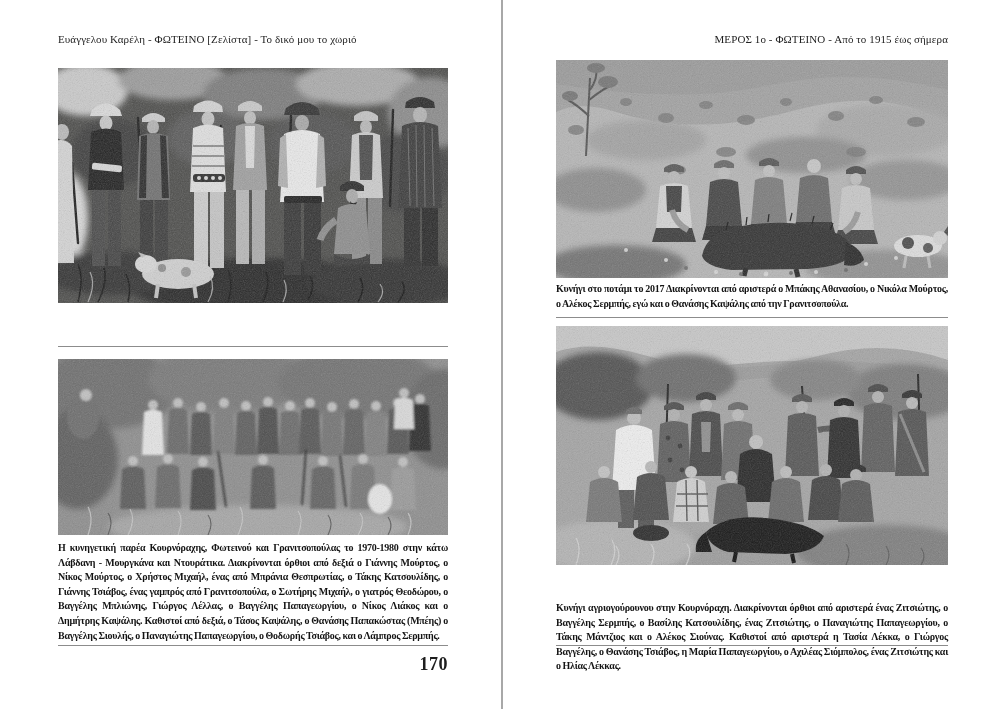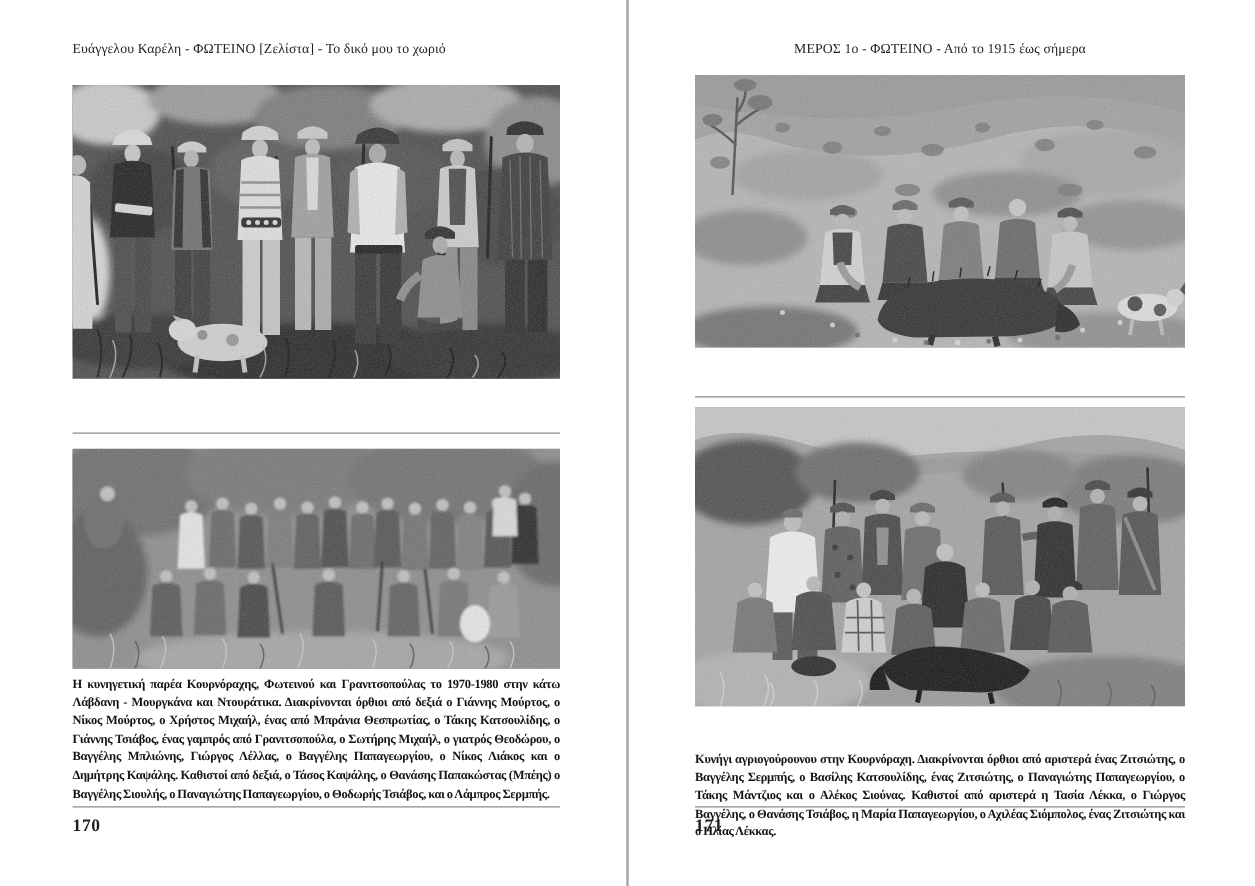--- a/index.html
+++ b/index.html
@@ -7,43 +7,43 @@
   .spread {
     position:relative; width:1004px; height:709px; background:#ffffff;
     font-family:"Liberation Serif", serif; color:#1c1c1c; overflow:hidden;
   }
   .divider { position:absolute; left:501px; top:0; width:1.5px; height:709px; background:#a8a8a8; }
   .running-header {
     position:absolute; top:33px; font-size:11px; color:#222;
     letter-spacing:0.1px; white-space:nowrap;
   }
   .rh-left  { left:58px;  width:390px; text-align:left; }
-  .rh-right { left:556px; width:392px; text-align:center; }
+  .rh-right { left:556px; width:392px; text-align:right; }
   .photo { position:absolute; overflow:hidden; background:#8a8a8a; }
   .photo svg { display:block; width:100%; height:100%; }
   .ph-l1 { left:58px;  top:68px;  width:390px; height:235px; }
   .ph-l2 { left:58px;  top:359px; width:390px; height:176px; }
   .ph-r1 { left:556px; top:60px;  width:392px; height:218px; }
   .ph-r2 { left:556px; top:326px; width:392px; height:239px; }
   .caption {
     position:absolute; font-size:10px; font-weight:700; line-height:14.6px;
     letter-spacing:-0.25px; word-spacing:-0.5px; text-align:justify; color:#141414;
   }
   .cap-l1 { left:58px;  top:307px; width:390px; }
   .cap-l2 { left:58px;  top:541px; width:390px; }
   .cap-r1 { left:556px; top:282px; width:392px; }
   .cap-r2 { left:556px; top:601px; width:392px; }
   .rule { position:absolute; height:0; border:none; border-top:1px solid #8c8c8c; }
   .rule-l1 { left:58px;  top:346px; width:390px; }
   .rule-l2 { left:58px;  top:645px; width:390px; }
   .rule-r1 { left:556px; top:317px; width:392px; }
   .rule-r2 { left:556px; top:645px; width:392px; }
   .pagenum {
-    position:absolute; top:654px; font-weight:700; font-size:14px;
-    letter-spacing:0.5px; text-align:left; color:#1e1e1e;
+    position:absolute; top:654px; font-weight:700; font-size:18px;
+    letter-spacing:0.5px; text-align:right; color:#1e1e1e;
   }
   .pn-left  { left:58px;  width:390px; }
   .pn-right { left:556px; width:392px; }
 </style>
 </head>
 <body>
 
 <svg width="0" height="0" style="position:absolute" aria-hidden="true">
   <defs>
     <filter id="grain" x="-5%" y="-5%" width="110%" height="110%">
@@ -375,20 +375,21 @@
       </g>
       <g fill="#6a6a6a" opacity=".9">
         <circle cx="130" cy="208" r="2"></circle>
           <circle cx="185" cy="214" r="2"></circle>
           <circle cx="235" cy="213" r="2"></circle>
           <circle cx="290" cy="210" r="2"></circle>
       </g>
       <rect width="392" height="218" filter="url(#grain)" opacity=".4"></rect>
     </svg>
   </div>
+  <div class="caption cap-r1">Κυνήγι στο ποτάμι το 2017 Διακρίνονται από αριστερά ο Μπάκης Αθανασίου, ο Νικόλα Μούρτος, ο Αλέκος Σερμπής, εγώ και ο Θανάσης Καψάλης από την Γρανιτσοπούλα.</div>
   <hr class="rule rule-r1">
 
   <div class="photo ph-r2">
     <svg viewBox="0 0 392 239" preserveAspectRatio="none">
       <rect width="392" height="239" fill="#a4a4a4"></rect>
       <path d="M0,0 H392 V34 Q330,12 262,30 Q170,54 84,28 Q34,14 0,26 Z" fill="#c6c6c6"></path>
       <path d="M0,34 Q80,50 160,40 Q260,28 392,44 L392,60 Q260,44 160,56 Q80,66 0,52 Z" fill="#989898" opacity=".8"></path>
       <g filter="url(#b3)">
         <ellipse cx="42" cy="60" rx="55" ry="34" fill="#525252"></ellipse>
         <ellipse cx="130" cy="52" rx="50" ry="24" fill="#6e6e6e"></ellipse>
@@ -478,16 +479,15 @@
       <g stroke="#555555" stroke-width="1.2" fill="none" opacity=".8">
         <path d="M290,239 Q296,226 290,218"></path>
           <path d="M330,239 Q336,228 330,220"></path>
           <path d="M365,239 Q371,230 365,222"></path>
       </g>
       <rect width="392" height="239" filter="url(#grain)" opacity=".4"></rect>
     </svg>
   </div>
   <div class="caption cap-r2">Κυνήγι αγριογούρουνου στην Κουρνόραχη. Διακρίνονται όρθιοι από αριστερά ένας Ζιτσιώτης, ο Βαγγέλης Σερμπής, ο Βασίλης Κατσουλίδης, ένας Ζιτσιώτης, ο Παναγιώτης Παπαγεωργίου, ο Τάκης Μάντζιος και ο Αλέκος Σιούνας. Καθιστοί από αριστερά η Τασία Λέκκα, ο Γιώργος Βαγγέλης, ο Θανάσης Τσιάβος, η Μαρία Παπαγεωργίου, ο Αχιλέας Σιόμπολος, ένας Ζιτσιώτης και ο Ηλίας Λέκκας.</div>
   <hr class="rule rule-r2">
-  <div class="pagenum pn-right">171</div>
 
   <div class="divider"></div>
 </div>
 
 </body></html>

